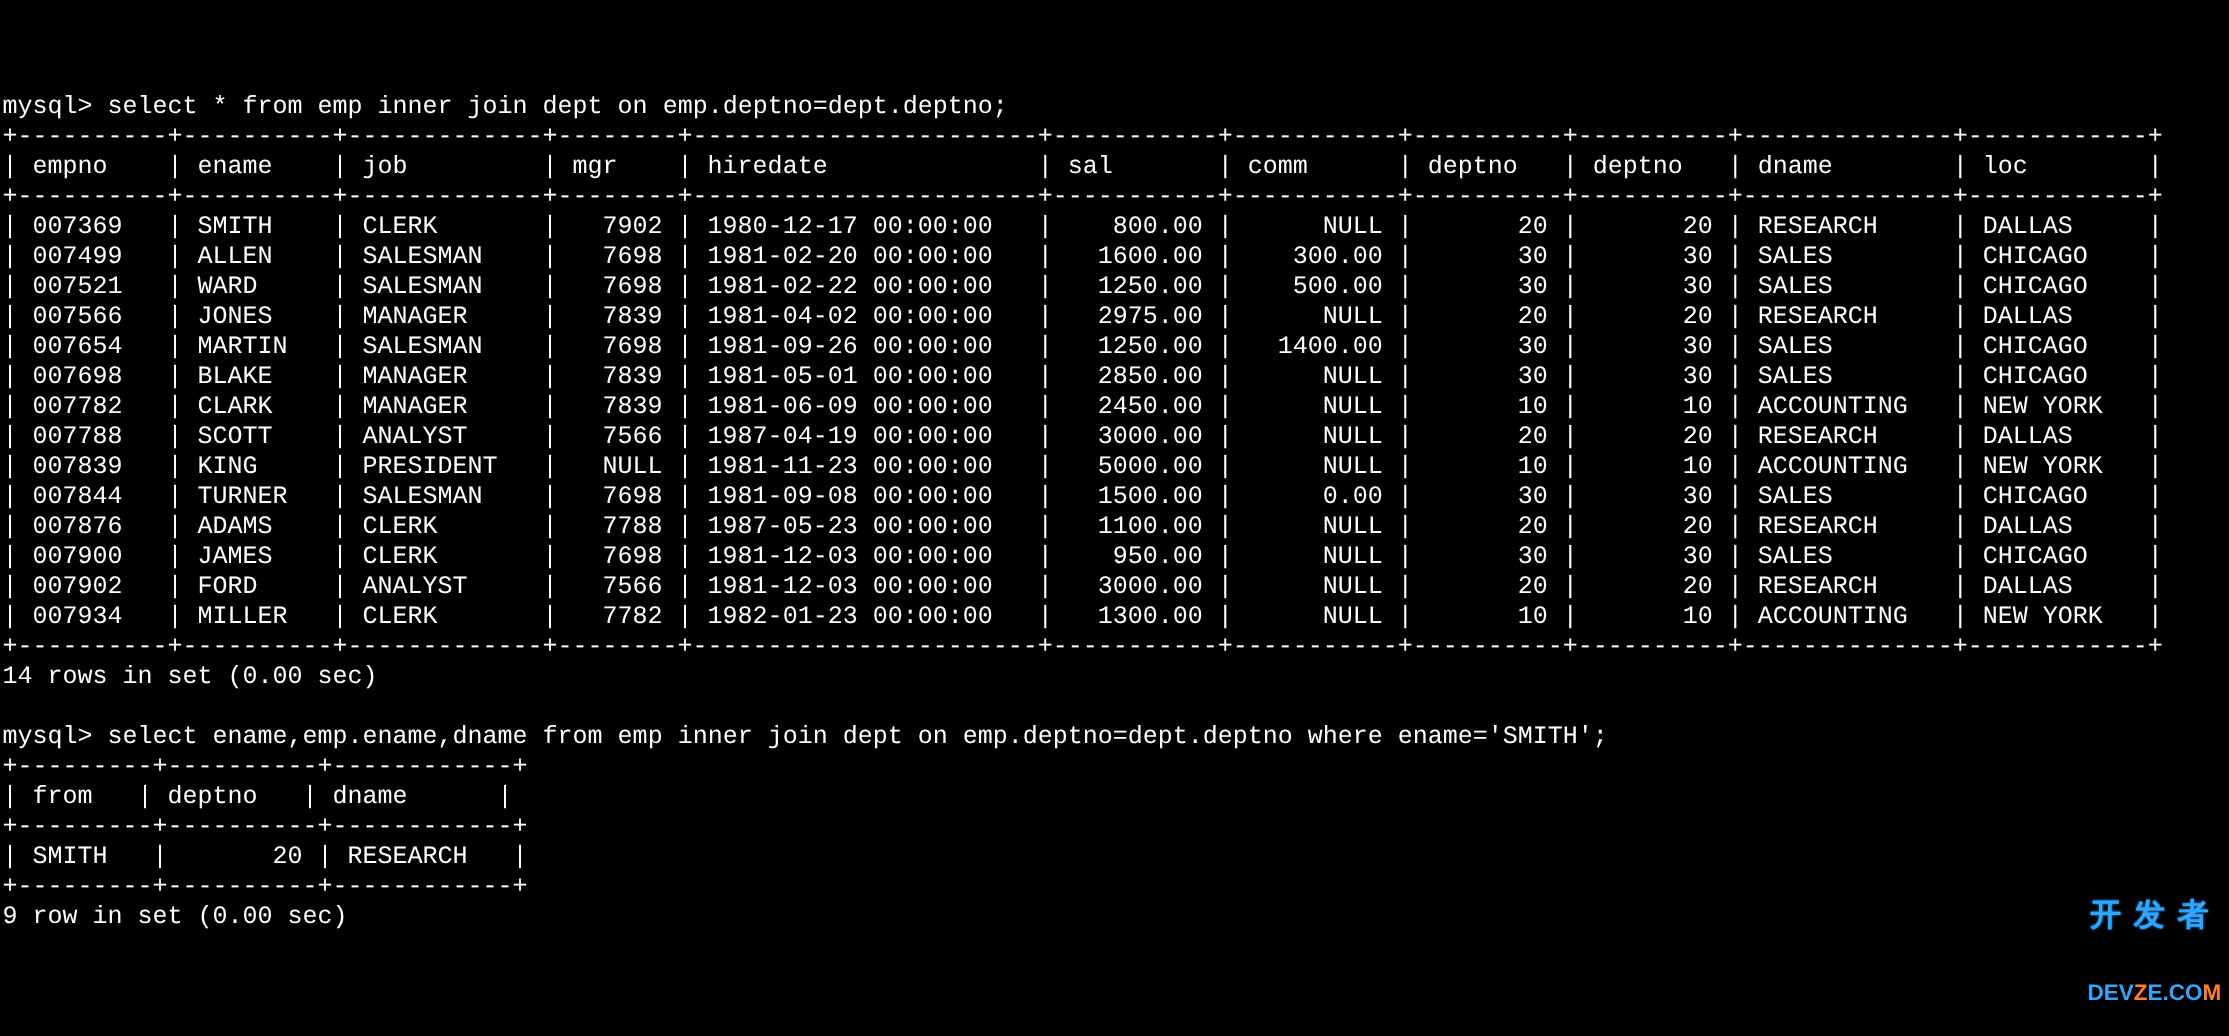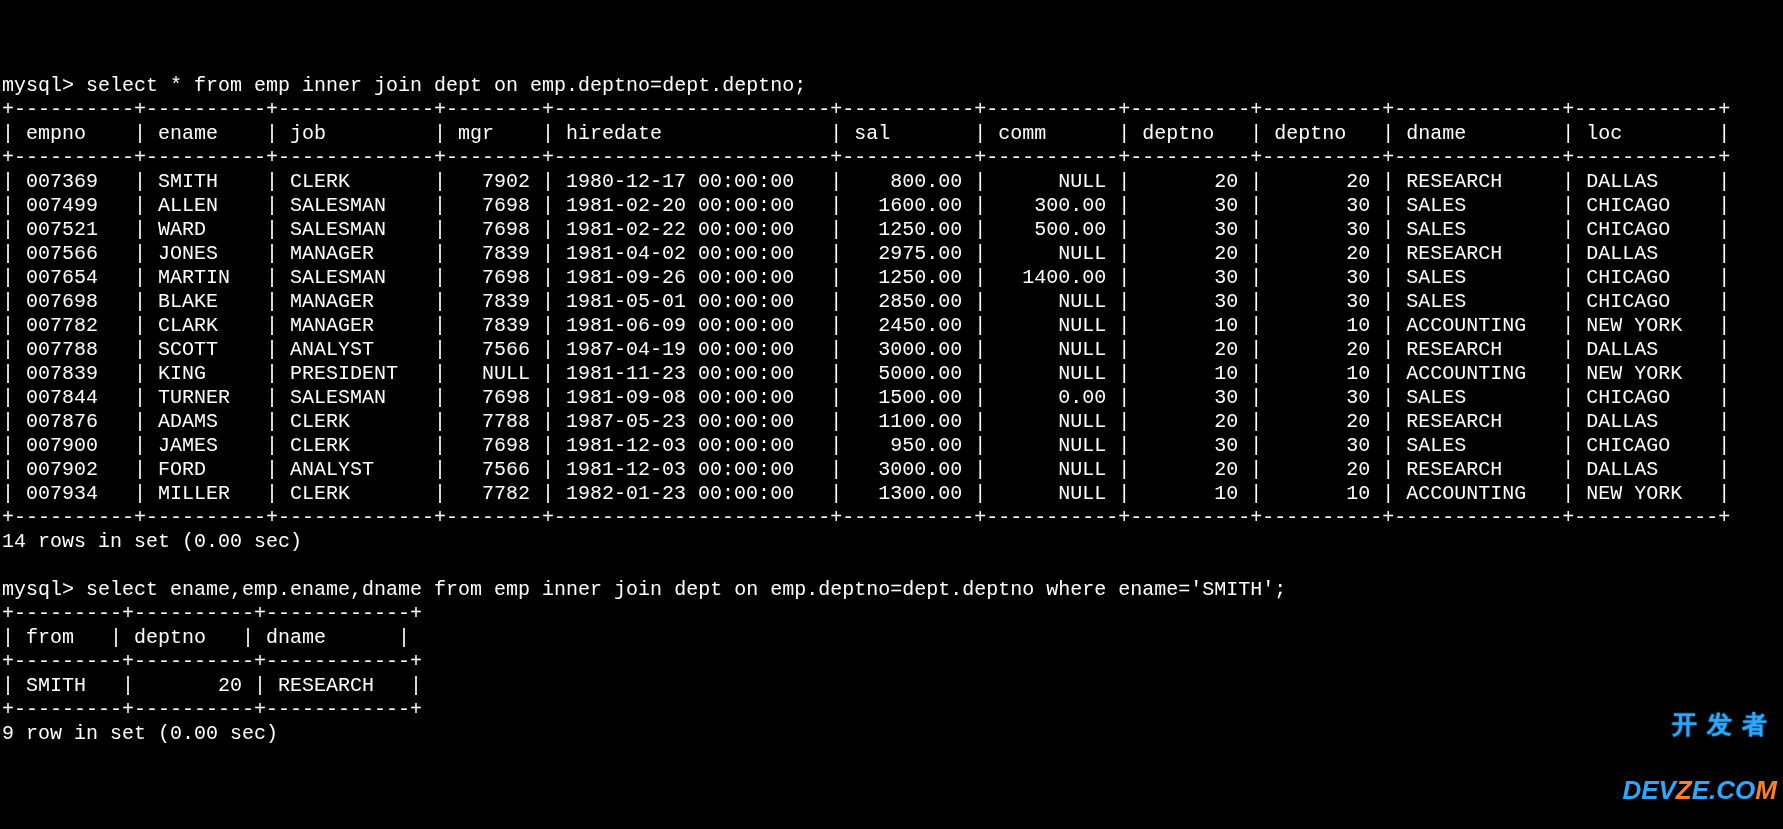--- a/index.html
+++ b/index.html
@@ -29,23 +29,22 @@
   }
   .wm-top {
     color: #2ea6ff;
     font-size: 25px;
     letter-spacing: 10px;
     text-shadow: 0 0 2px #2ea6ff;
     text-align: right;
   }
   .wm-bot {
     color: #2ea6ff;
-    font-size: 26px;
+    font-size: 18px;
     letter-spacing: 0px;
-    font-style: italic;
   }
   .wm-bot .d { color: #2ea6ff; }
   .wm-bot .z { color: #ff7f27; }
   .wm-bot .c { color: #2ea6ff; }
   .wm-bot .m { color: #ff7f27; }
 </style>
 </head>
 <body>
 <div class="terminal">
 <span><span>mysql&gt;</span> <span>select * from emp inner join dept on emp.deptno=dept.deptno;</span></span>

